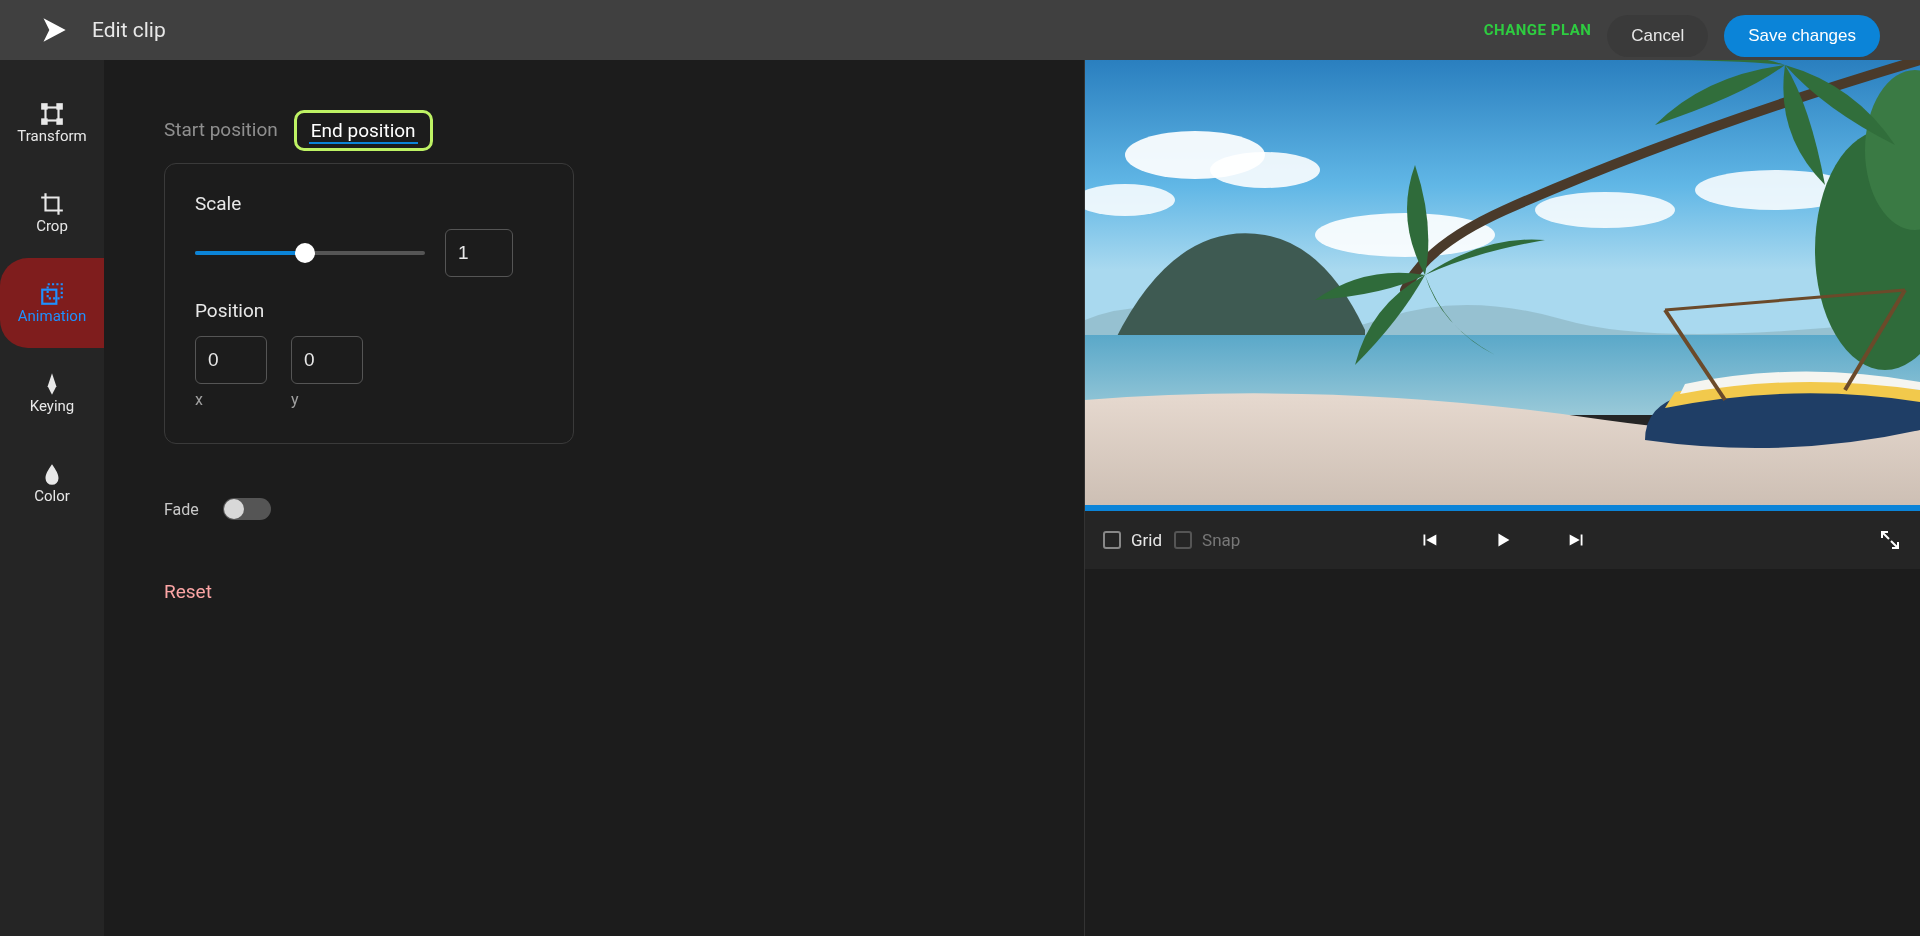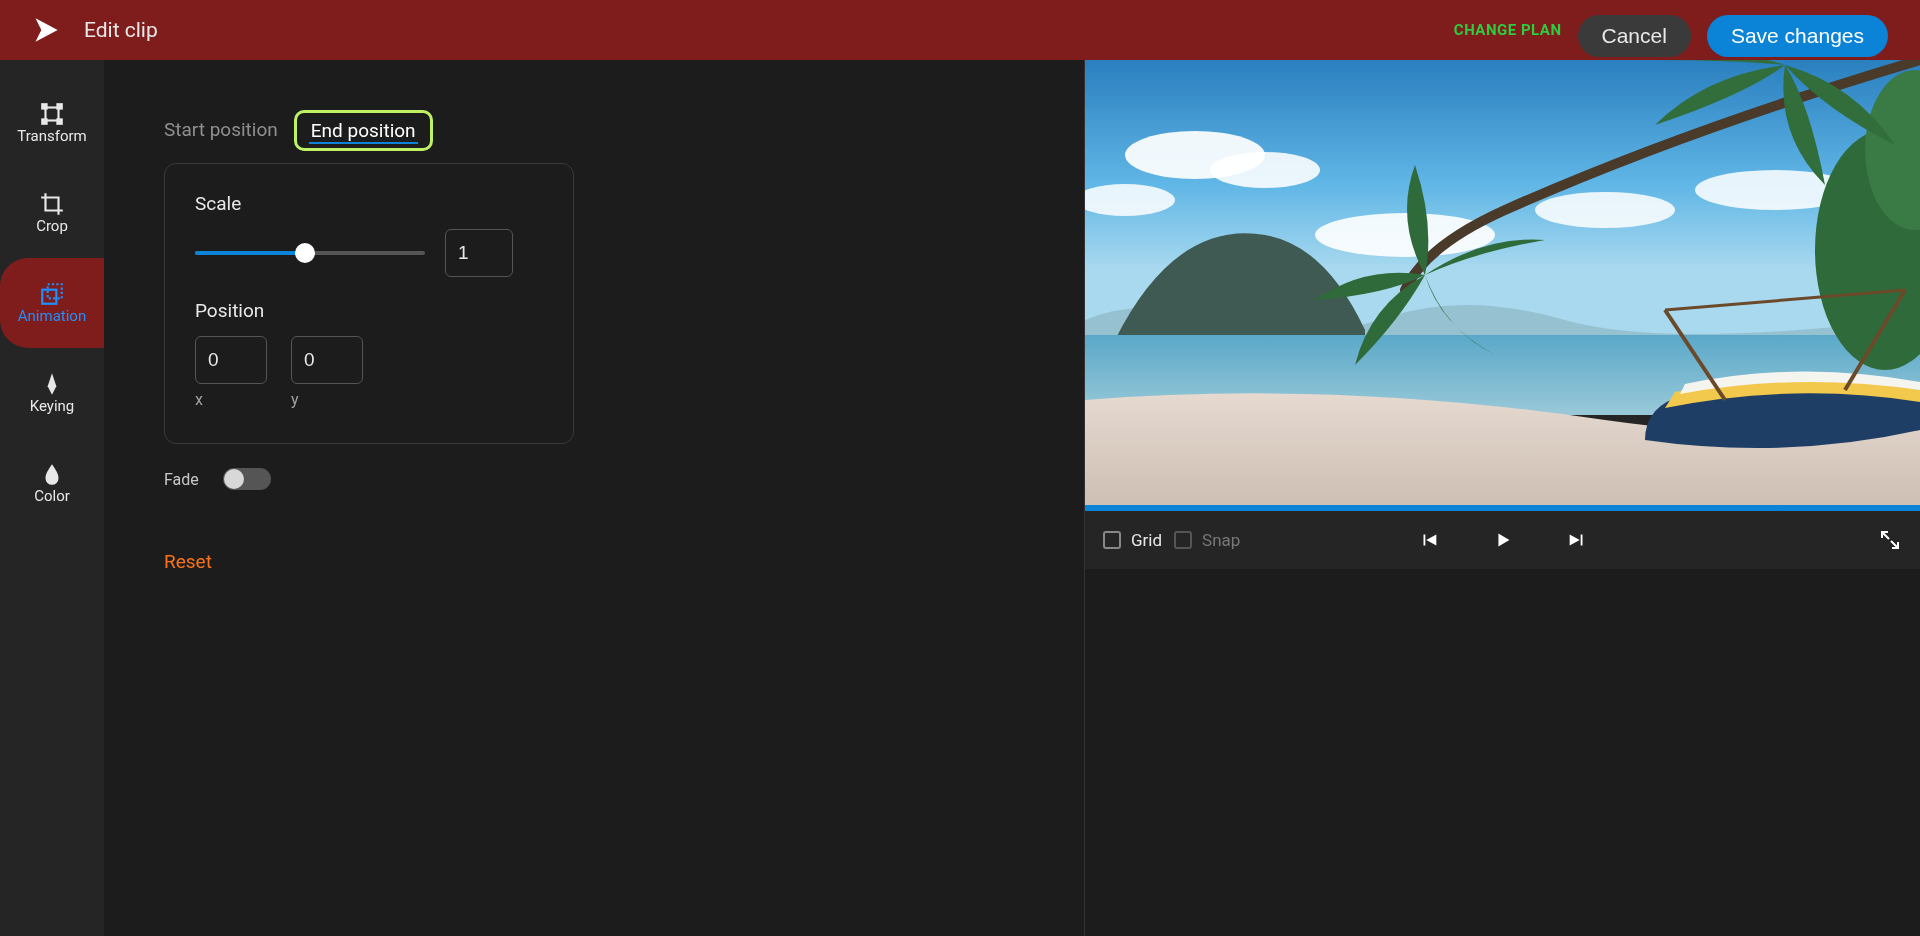--- a/index.html
+++ b/index.html
@@ -6,24 +6,24 @@
   html, body { width: 1920px; height: 936px; overflow: hidden; }
   body {
     background: #1c1c1c;
     font-family: -apple-system, BlinkMacSystemFont, "Segoe UI", Roboto, sans-serif;
     color: #fff;
   }
 
   
   .header {
     height: 60px;
-    background: #7f1d1d;
-    display: flex;
-    align-items: center;
-    padding: 0 32px;
+    background: #404040;
+    display: flex;
+    align-items: center;
+    padding: 0 40px;
   }
   .logo {
     width: 28px; height: 28px;
     margin-right: 24px;
     display: flex; align-items: center; justify-content: center;
   }
   .header-title {
     font-size: 21px;
     font-weight: 400;
     color: #e8e8e8;
@@ -38,21 +38,21 @@
     color: #2ecc40;
     font-weight: 700;
     font-size: 15px;
     letter-spacing: 0.5px;
     cursor: pointer;
   }
   .btn {
     height: 42px;
     padding: 0 24px;
     border-radius: 21px;
-    font-size: 21px;
+    font-size: 17px;
     display: flex;
     align-items: center;
     cursor: pointer;
     border: none;
     margin-top: 12px;
   }
   .btn-cancel { background: #3a3a3a; color: #e8e8e8; }
   .btn-save { background: #0b84d8; color: #fff; }
 
   
@@ -175,21 +175,21 @@
     color: #e8e8e8;
     font-size: 19px;
     padding: 0 12px;
   }
   .pos-row { display: flex; gap: 24px; }
   .pos-item { display: flex; flex-direction: column; gap: 6px; }
   .pos-item .num-input { width: 72px; }
   .pos-sub { font-size: 16px; color: #a0a0a0; }
 
   .fade-row {
-    margin-top: 24px;
+    margin-top: 54px;
     display: flex;
     align-items: center;
     gap: 24px;
     font-size: 16px;
     color: #c8c8c8;
   }
   .toggle {
     width: 48px; height: 22px;
     background: #555;
     border-radius: 11px;
@@ -198,21 +198,21 @@
   }
   .toggle-knob {
     width: 20px; height: 20px;
     background: #d8d8d8;
     border-radius: 50%;
     position: absolute;
     top: 1px; left: 1px;
   }
   .reset-link {
     margin-top: 60px;
-    color: #f97316;
+    color: #fca5a5;
     font-size: 19px;
     cursor: pointer;
   }
 
   
   .preview {
     flex: 1;
     background: #252525;
     border-left: 1px solid #333;
     position: relative;

